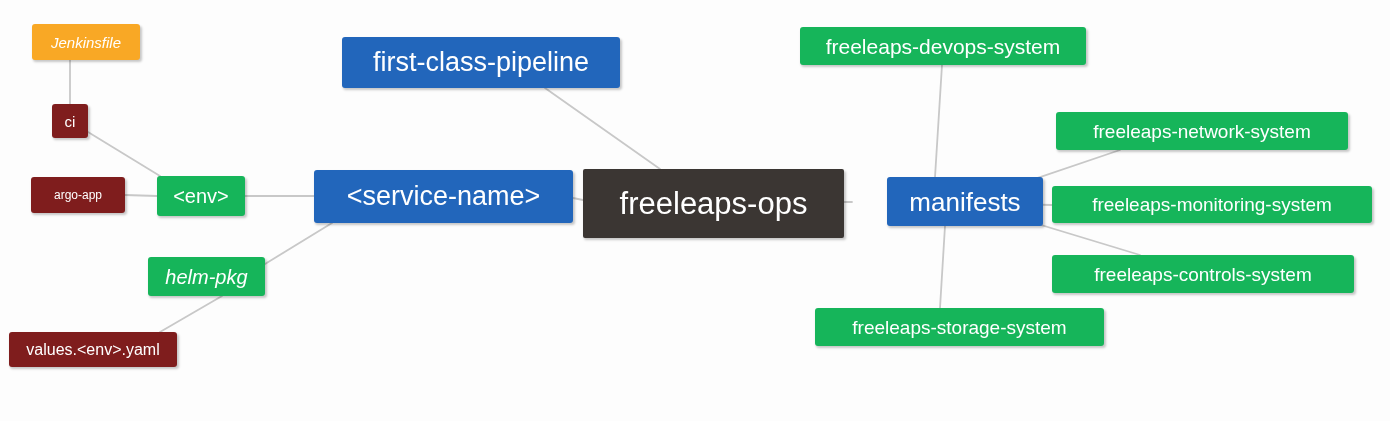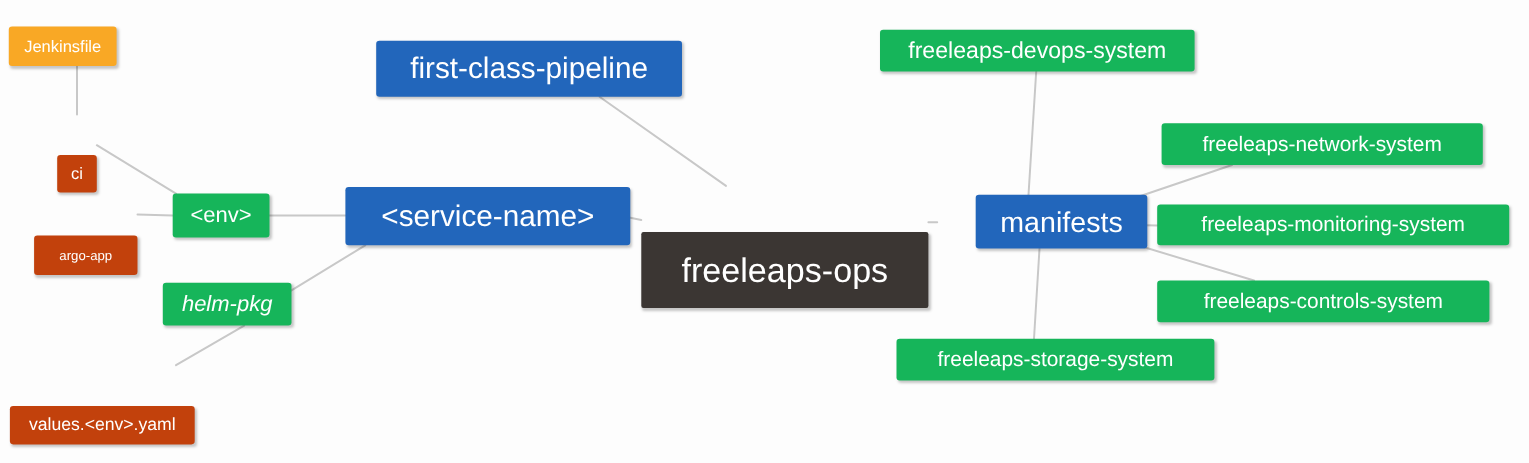--- a/index.html
+++ b/index.html
@@ -29,24 +29,24 @@
     align-items: center;
     justify-content: center;
     box-sizing: border-box;
     border-radius: 3px;
     color: #ffffff;
     white-space: nowrap;
     line-height: 1;
     box-shadow: 1.5px 2px 2.5px rgba(0,0,0,0.22);
     user-select: none;
   }
-  .n-root    { background: #3b3633; border-radius: 2px; margin-top: 42px; }
+  .n-root    { background: #3b3633; border-radius: 2px; }
   .n-blue    { background: #2266bb; }
   .n-green   { background: #16b55a; }
-  .n-red     { background: #c2410c; margin-top: 37px; }
+  .n-red     { background: #7f1d1d; }
   .n-orange  { background: #f9a825; }
 </style>
 </head>
 <body>
 
 <div id="canvas">
   <svg id="edge-layer" viewBox="0 0 1390 421" xmlns="http://www.w3.org/2000/svg">
       <line x1="70" y1="60" x2="70" y2="104" stroke="#c8c8c8" stroke-width="1.8" stroke-linecap="round"></line>
       <line x1="88" y1="132" x2="160" y2="176" stroke="#c8c8c8" stroke-width="1.8" stroke-linecap="round"></line>
       <line x1="125" y1="195" x2="157" y2="196" stroke="#c8c8c8" stroke-width="1.8" stroke-linecap="round"></line>
@@ -56,21 +56,21 @@
       <line x1="545" y1="88" x2="660" y2="169" stroke="#c8c8c8" stroke-width="1.8" stroke-linecap="round"></line>
       <line x1="573" y1="198" x2="583" y2="200" stroke="#c8c8c8" stroke-width="1.8" stroke-linecap="round"></line>
       <line x1="844" y1="202" x2="852" y2="202" stroke="#c8c8c8" stroke-width="1.8" stroke-linecap="round"></line>
       <line x1="935" y1="177" x2="942" y2="65" stroke="#c8c8c8" stroke-width="1.8" stroke-linecap="round"></line>
       <line x1="1008" y1="188" x2="1120" y2="150" stroke="#c8c8c8" stroke-width="1.8" stroke-linecap="round"></line>
       <line x1="1008" y1="204" x2="1052" y2="205" stroke="#c8c8c8" stroke-width="1.8" stroke-linecap="round"></line>
       <line x1="1008" y1="215" x2="1140" y2="255" stroke="#c8c8c8" stroke-width="1.8" stroke-linecap="round"></line>
       <line x1="945" y1="226" x2="940" y2="308" stroke="#c8c8c8" stroke-width="1.8" stroke-linecap="round"></line>
     </svg>
   <div id="node-layer">
-      <div class="node n-orange" style="left: 8px; top: 24px; width: 98px; height: 36px; font-size: 15px;">Jenkinsfile</div>
+      <div class="node n-orange" style="left: 32px; top: 24px; width: 108px; height: 36px; font-size: 15px; font-style: italic;">Jenkinsfile</div>
       <div class="node n-red" style="left: 52px; top: 104px; width: 36px; height: 34px; font-size: 15px;">ci</div>
       <div class="node n-red" style="left: 31px; top: 177px; width: 94px; height: 36px; font-size: 12px;">argo-app</div>
       <div class="node n-green" style="left: 157px; top: 176px; width: 88px; height: 40px; font-size: 20px;">&lt;env&gt;</div>
       <div class="node n-green" style="left: 148px; top: 257px; width: 117px; height: 39px; font-size: 20px; font-style: italic;">helm-pkg</div>
       <div class="node n-red" style="left: 9px; top: 332px; width: 168px; height: 35px; font-size: 16px;">values.&lt;env&gt;.yaml</div>
       <div class="node n-blue" style="left: 314px; top: 37px; width: 278px; height: 51px; font-size: 27px; margin-left: 28px;">first-class-pipeline</div>
       <div class="node n-blue" style="left: 314px; top: 170px; width: 259px; height: 53px; font-size: 27px;">&lt;service-name&gt;</div>
       <div class="node n-root" style="left: 583px; top: 169px; width: 261px; height: 69px; font-size: 31px;">freeleaps-ops</div>
       <div class="node n-blue" style="left: 887px; top: 177px; width: 156px; height: 49px; font-size: 26px;">manifests</div>
       <div class="node n-green" style="left: 800px; top: 27px; width: 286px; height: 38px; font-size: 21px;">freeleaps-devops-system</div>

